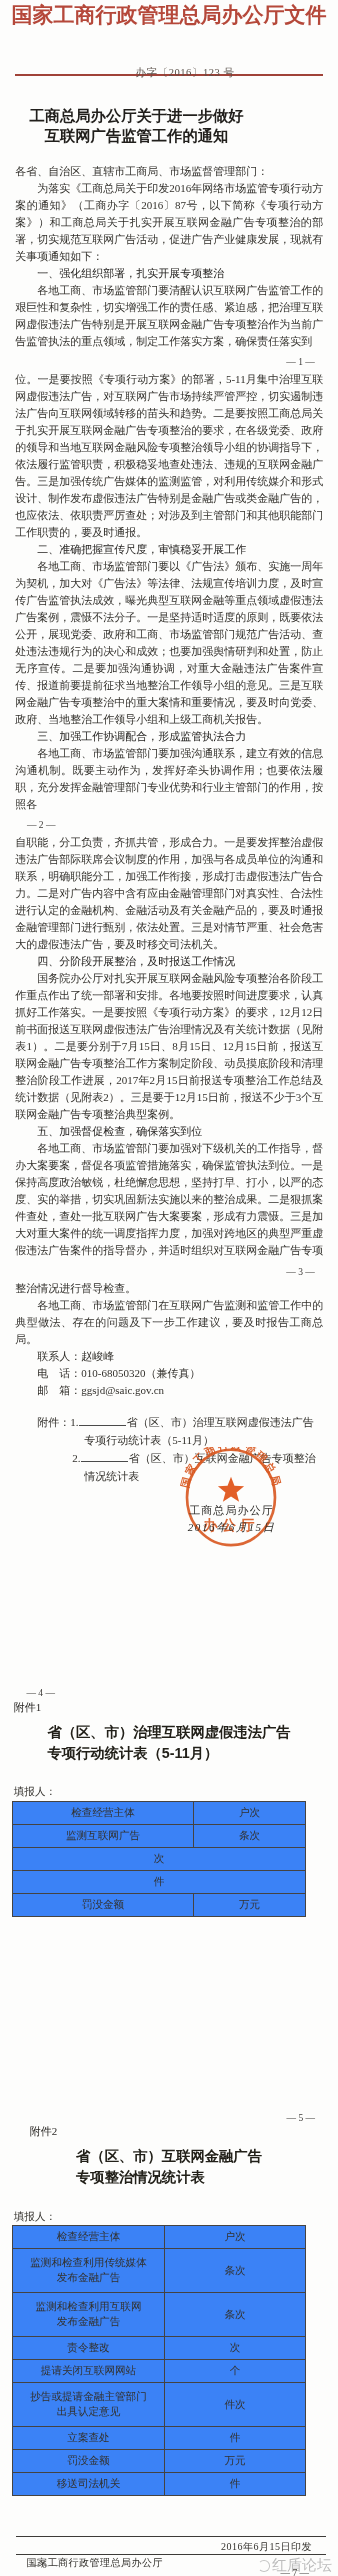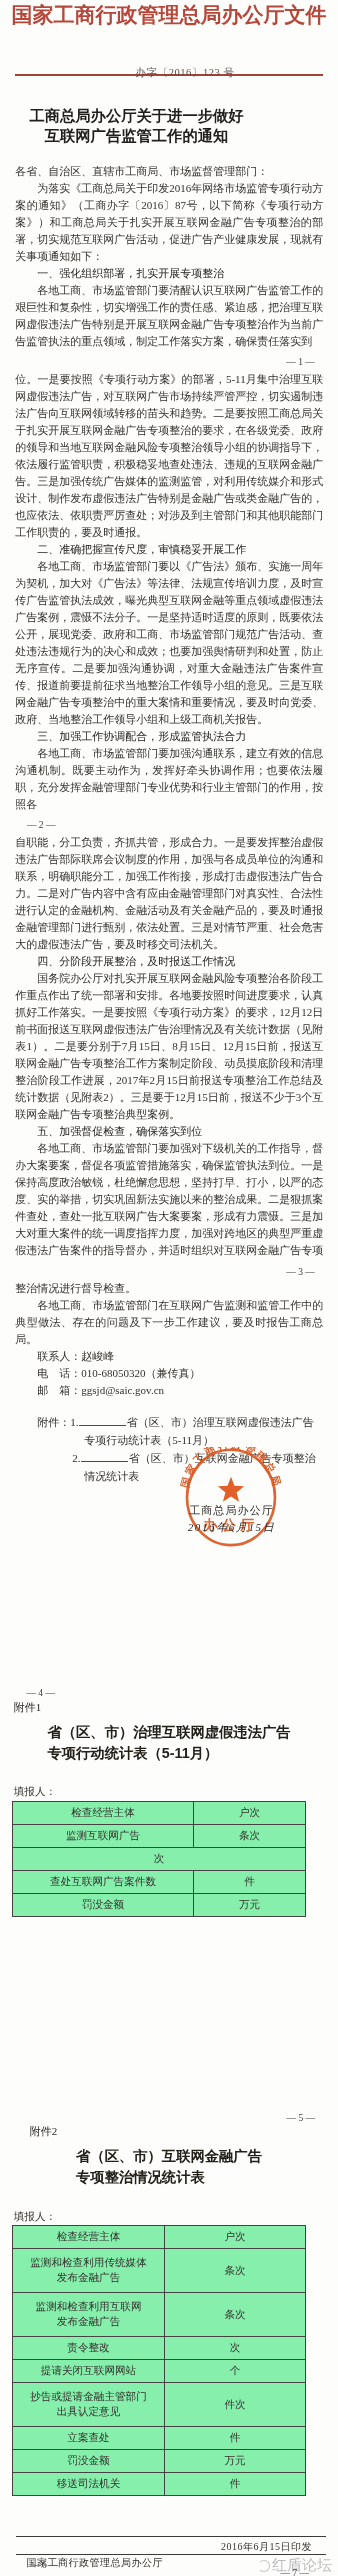--- a/index.html
+++ b/index.html
@@ -69,21 +69,21 @@
   .attach2-label{top:2124px;left:13.7px;font-size:11px;color:#2b2926;margin-left:16px;}
   .attach2-title{top:2146px;left:0;width:338px;text-align:center;}
   .attach-title-inner{
     display:inline-block;text-align:left;
     font-family:"Liberation Sans","DejaVu Sans",sans-serif;
     font-weight:bold;font-size:14.3px;line-height:20.6px;color:#222019;
   }
   .tianbao1{top:1785px;left:13.7px;font-size:10.6px;}
   .tianbao2{top:2210px;left:13.7px;font-size:10.6px;}
   .vtable{
-    left:12px;width:292px;border:1.1px solid #454341;background:#86efac;
+    left:12px;width:292px;border:1.1px solid #454341;background:#3b82f6;
     font-size:10.6px;color:#33312c;
   }
   .vtable1{top:1801px;}
   .vtable2{top:2225px;}
   .trow{display:flex;border-top:1.1px solid #454341;}
   .trow:first-child{border-top:none;}
   .trow .tcell{
     display:flex;flex-direction:column;justify-content:center;align-items:center;
     text-align:center;
   }
@@ -191,23 +191,20 @@
     <div class="trow">
       <div class="tcell label">
         <div>监测互联网广告</div>
       </div>
       <div class="tcell unit">条次</div>
     </div>
     <div class="trow">
       <div class="tcell unit">次</div>
     </div>
     <div class="trow">
-      <div class="tcell label">
-        <div>查处互联网广告案件数</div>
-      </div>
       <div class="tcell unit">件</div>
     </div>
     <div class="trow">
       <div class="tcell label">
         <div>罚没金额</div>
       </div>
       <div class="tcell unit">万元</div>
     </div>
   </div>
 

